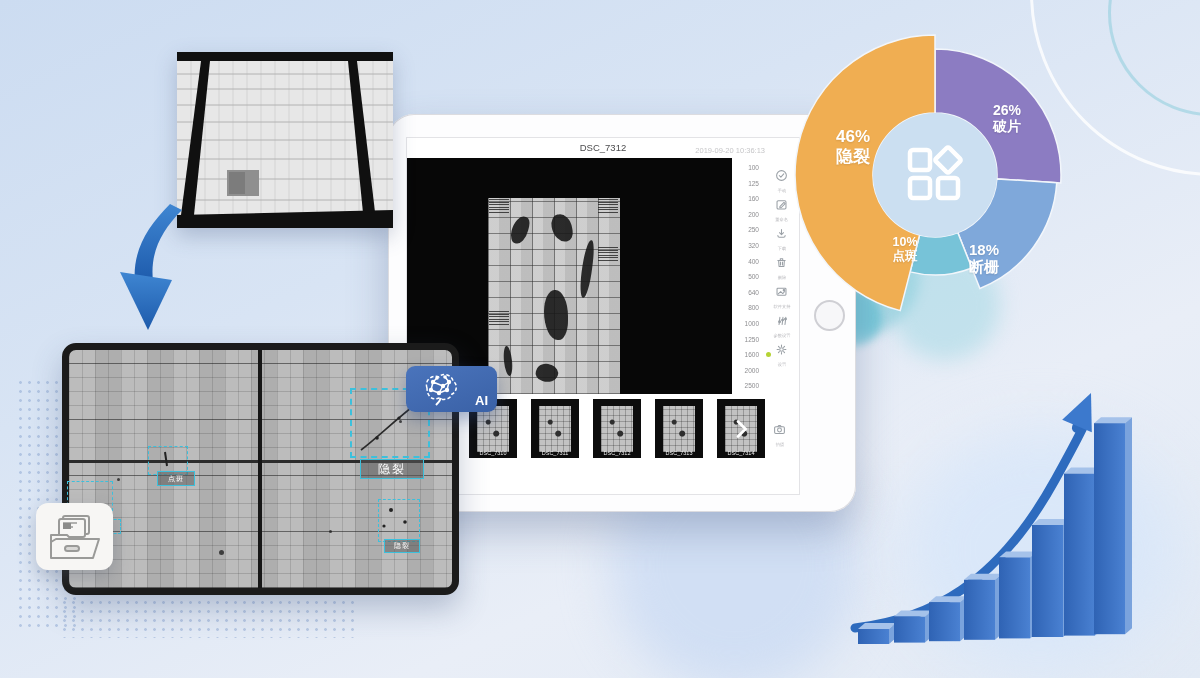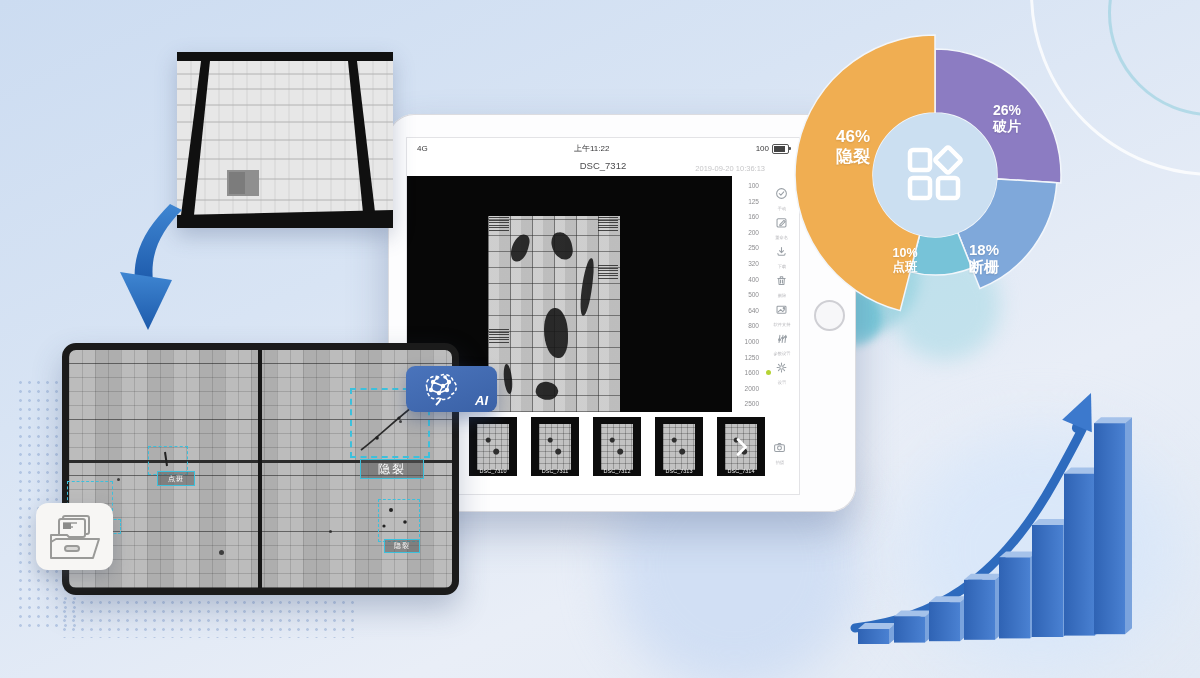--- a/index.html
+++ b/index.html
@@ -77,21 +77,21 @@
       repeating-linear-gradient(90deg,rgba(255,255,255,.07) 0 26px,rgba(0,0,0,.05) 26px 52px);}
   .anno{position:absolute;border:1.5px dashed #3cc0dc;}
   .anno.big{border-width:2.5px;}
   .annolabel{position:absolute;border:1.5px solid #3cc0dc;background:rgba(90,90,90,.55);color:#fff;
     display:flex;align-items:center;justify-content:center;letter-spacing:2px;}
   .speck{position:absolute;width:3px;height:3px;border-radius:50%;background:#222;opacity:.8;}
   .cracksvg{position:absolute;inset:0;pointer-events:none;}
   
   .aibadge{position:absolute;left:406px;top:366px;width:91px;height:46px;border-radius:9px;z-index:5;
     background:linear-gradient(160deg,#4a74bc,#3a61a6);box-shadow:0 8px 16px rgba(40,70,130,.35);}
-  .ailabel{position:absolute;right:9px;bottom:4px;color:#fff;font-size:13px;font-weight:bold;font-style:italic;}
+  .ailabel{position:absolute;right:9px;bottom:4px;color:#fff;font-size:13px;font-weight:bold;}
   .aibrain{position:absolute;left:14px;top:5px;}
   
   .foldercard{position:absolute;left:36px;top:503px;width:77px;height:67px;background:#f7f6f4;border-radius:12px;z-index:5;
     box-shadow:0 8px 18px rgba(90,100,120,.30);display:flex;align-items:center;justify-content:center;}
   
   .donutwrap{position:absolute;left:780px;top:12px;width:320px;height:300px;z-index:4;}
   .dlabel{position:absolute;transform:translate(-50%,-50%);color:#fff;font-weight:bold;text-align:center;line-height:1.15;
     text-shadow:0 1px 2px rgba(0,0,0,.12);}
   
   .barswrap{position:absolute;left:845px;top:385px;width:355px;height:280px;z-index:3;}
@@ -106,30 +106,20 @@
   <div class="blob blob3"></div>
   <div class="blob blob4"></div>
   <div class="blob blob5"></div>
   <div class="ring1"></div>
   <div class="ring2"></div>
   <div class="dots dotsL"></div>
   <div class="dots dotsB"></div>
 
   <div class="tablet">
     <div class="screen">
-      <div class="statusbar">
-        <span>4G</span>
-        <span>上午11:22</span>
-        <span class="batwrap">
-          <span>100</span>
-          <span class="batbody">
-              <span class="batfill"></span>
-            </span>
-        </span>
-      </div>
       <div class="titlebar">
         <div class="apptitle">DSC_7312</div>
         <div class="timestamp">2019-09-20 10:36:13</div>
       </div>
       <div class="mainrow">
         <div class="blackbox">
           <div class="el-main">
             <div class="txtcell" style="left:1px;top:1px;"></div>
             <div class="txtcell" style="left:110px;top:1px;"></div>
             <div class="txtcell" style="left:110px;top:49px;"></div>
@@ -363,21 +353,21 @@
     </svg>
     <div id="donut-labels">
         <div class="dlabel" style="left: 227px; top: 106px; font-size: 14px;">
           <div>26%</div>
           <div>破片</div>
         </div>
         <div class="dlabel" style="left: 204px; top: 246px; font-size: 15px;">
           <div>18%</div>
           <div>断栅</div>
         </div>
-        <div class="dlabel" style="left: 125px; top: 248px; font-size: 12.5px;">
+        <div class="dlabel" style="left: 125px; top: 237px; font-size: 12.5px;">
           <div>10%</div>
           <div>点斑</div>
         </div>
         <div class="dlabel" style="left: 73px; top: 135px; font-size: 17px;">
           <div>46%</div>
           <div>隐裂</div>
         </div>
       </div>
   </div>
 

